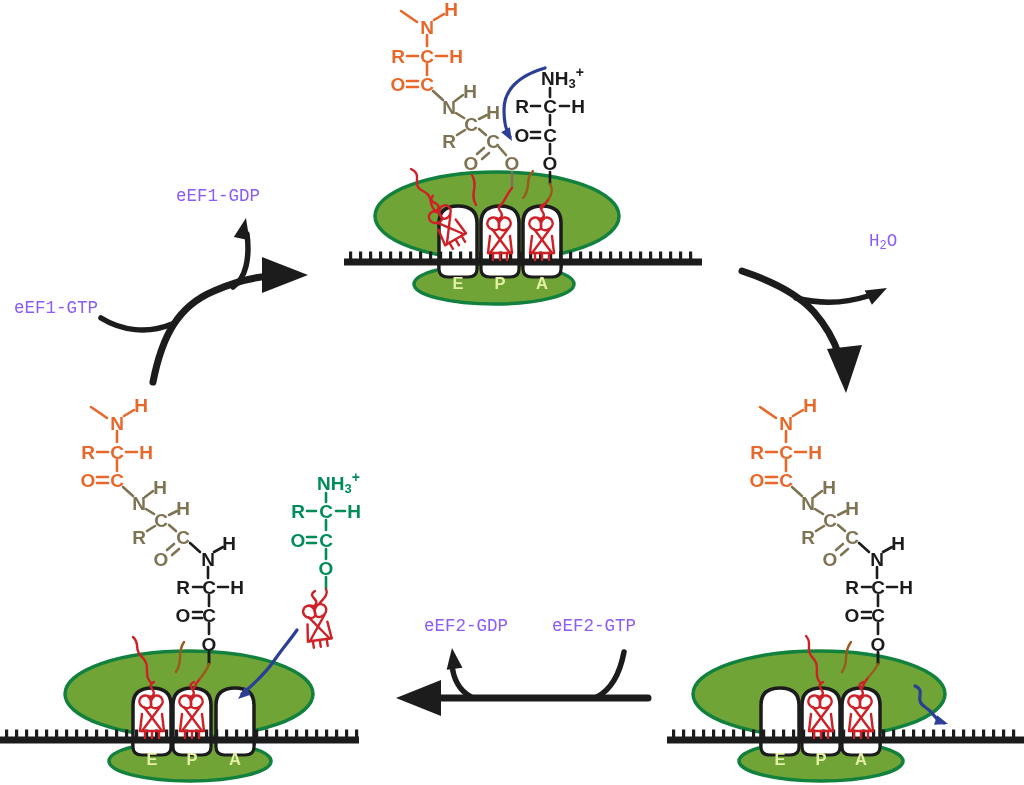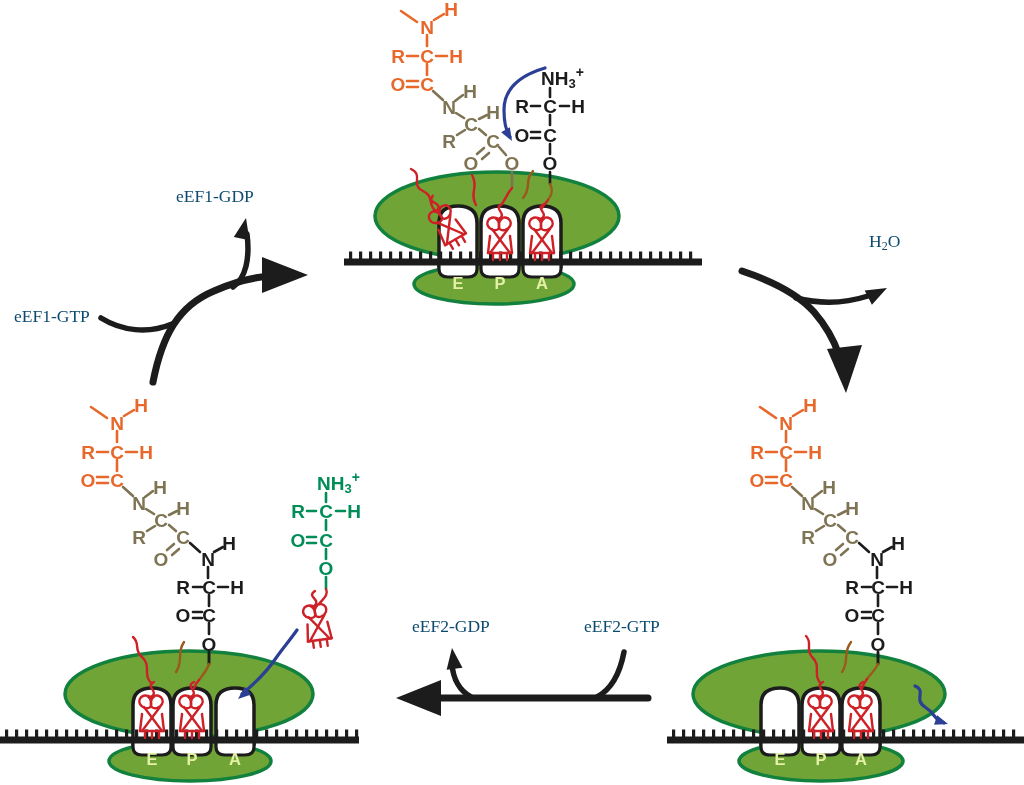--- a/index.html
+++ b/index.html
@@ -1,20 +1,20 @@
 <!DOCTYPE html>
 <html><head>
 <meta charset="utf-8">
 <style>
   html,body{margin:0;padding:0;background:#ffffff;}
   .stage{position:relative;width:1024px;height:785px;background:#ffffff;overflow:hidden;
          font-family:"Liberation Sans",sans-serif;}
   .stage svg{position:absolute;left:0;top:0;}
-  .lbl{position:absolute;font-size:17.5px;color:#0c4a6e;white-space:nowrap;
-       font-family:Liberation Serif, serif;}
+  .lbl{position:absolute;font-size:17.5px;color:#8b5cf6;white-space:nowrap;
+       font-family:Liberation Mono, monospace;}
   .lbl .sub{font-size:12px;vertical-align:-3px;}
   svg text.atom{font-family:"Liberation Sans",sans-serif;font-weight:700;font-size:19px;}
   svg text.site{font-family:"Liberation Sans",sans-serif;font-weight:700;font-size:16.5px;}
 </style>
 </head>
 <body>
 
 <div class="stage">
   <svg id="scene" width="1024" height="785" viewBox="0 0 1024 785">
       <defs>
@@ -390,17 +390,17 @@
       <use href="#trna-glyph" transform="translate(861,718) rotate(0)"></use>
       <path d="M545,68 C518,76 504,90 504,110 C504,122 506,131 510,137" fill="none" stroke="#2B3F94" stroke-width="3.2" stroke-linecap="round"></path>
       <polygon points="0,0 -13,-5 -13,5" fill="#2B3F94" transform="translate(512,141) rotate(60)"></polygon>
       <path d="M297,630 C290,640 283,648 276,658 C268,670 254,684 242,694" fill="none" stroke="#2B3F94" stroke-width="3.2" stroke-linecap="round"></path>
       <polygon points="0,0 -13,-5 -13,5" fill="#2B3F94" transform="translate(238,699) rotate(140)"></polygon>
       <path d="M915,686 C927,691 913,699 925,707 C936,714 933,719 944,723" fill="none" stroke="#2B3F94" stroke-width="3.2" stroke-linecap="round"></path>
       <polygon points="0,0 -13,-5 -13,5" fill="#2B3F94" transform="translate(948,724) rotate(18)"></polygon>
     </svg>
 
   <div class="lbl" style="left:176px;top:186px">eEF1-GDP</div>
-  <div class="lbl" style="left:14px;top:306px">eEF1-GTP</div>
+  <div class="lbl" style="left:14px;top:298px">eEF1-GTP</div>
   <div class="lbl" style="left:869px;top:231px"><span>H</span><span class="sub">2</span><span>O</span></div>
-  <div class="lbl" style="left:412px;top:616px">eEF2-GDP</div>
-  <div class="lbl" style="left:584px;top:616px">eEF2-GTP</div>
+  <div class="lbl" style="left:424px;top:616px">eEF2-GDP</div>
+  <div class="lbl" style="left:552px;top:616px">eEF2-GTP</div>
 </div>
 
 </body></html>

